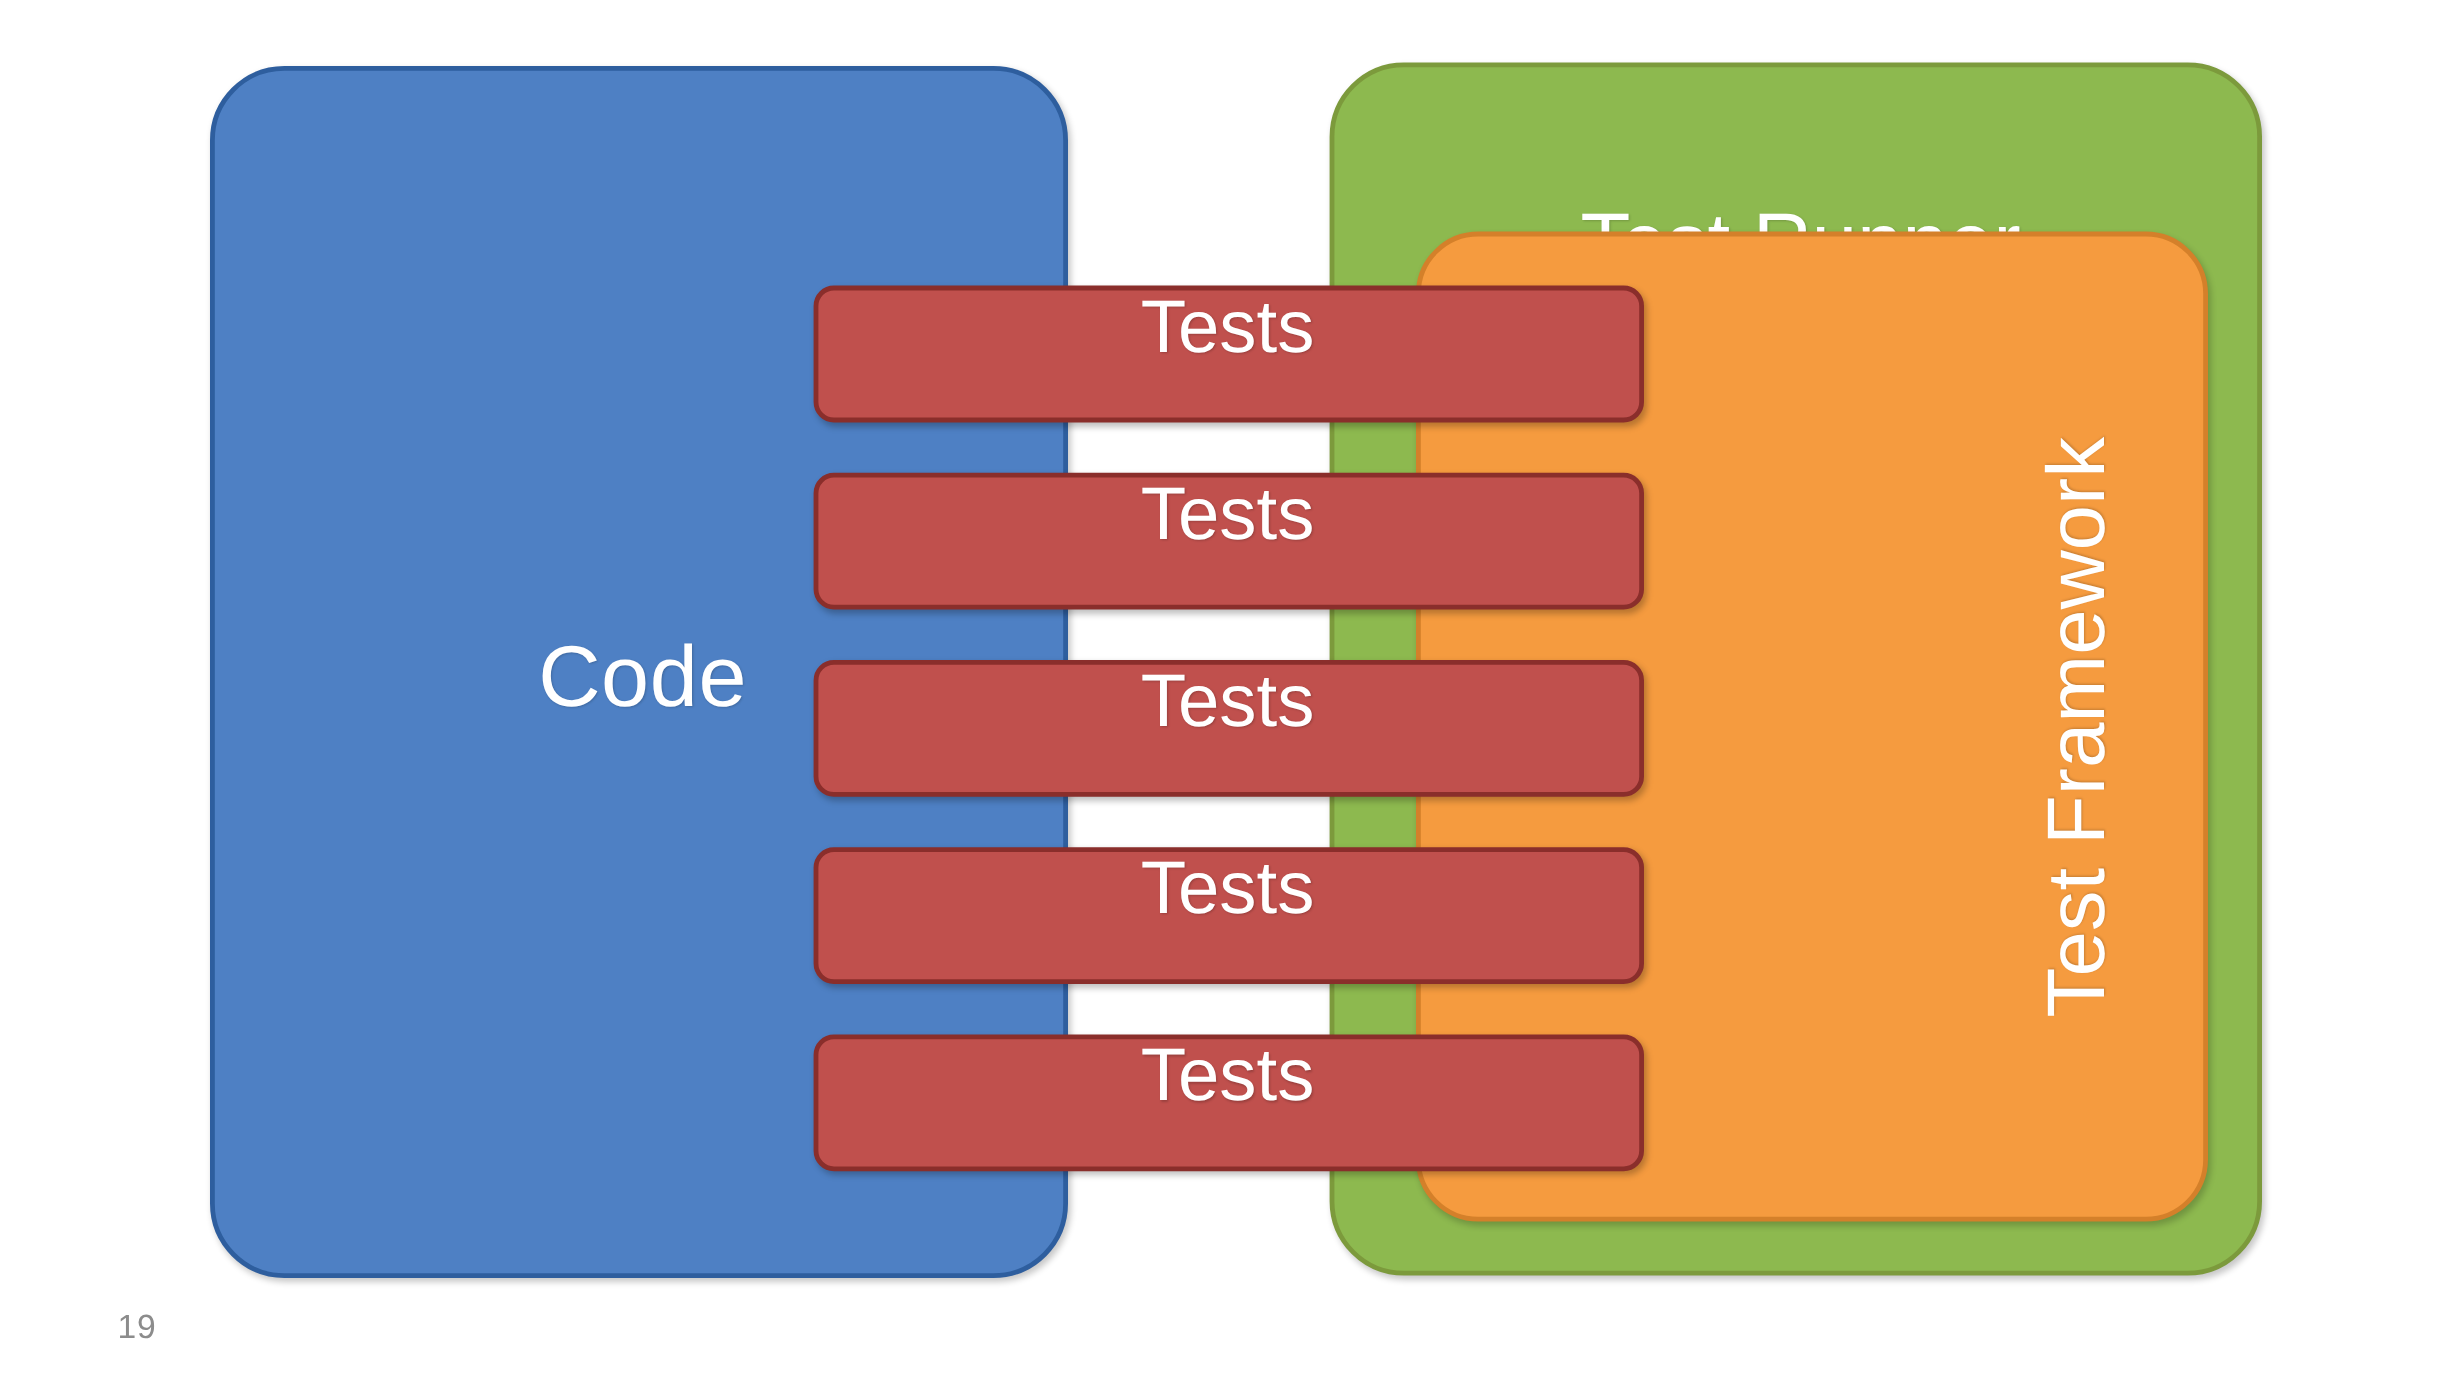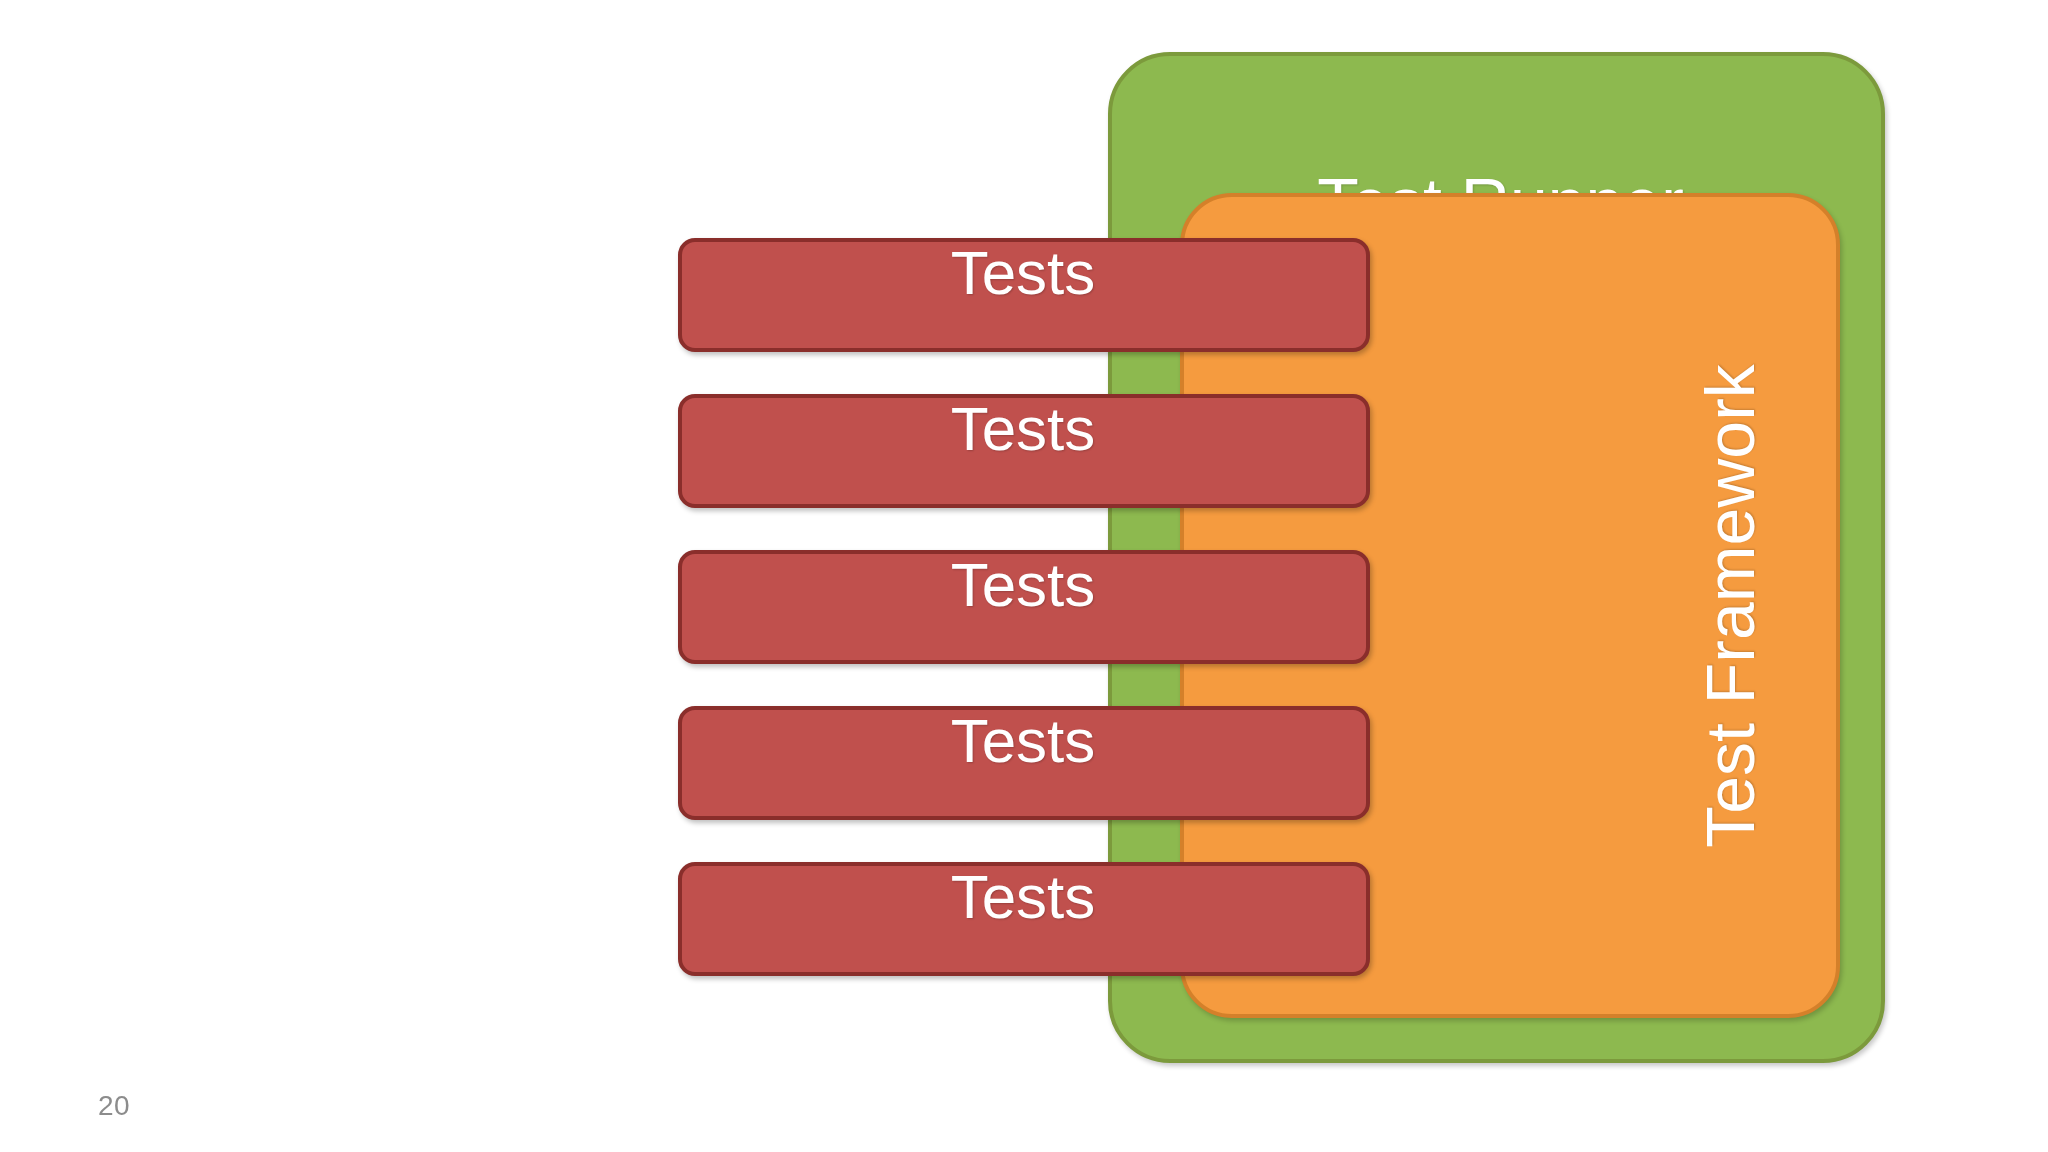--- a/index.html
+++ b/index.html
@@ -142,20 +142,23 @@
     font-size: 28px;
     line-height: 1;
     letter-spacing: 0.5px;
   }
 </style>
 </head>
 <body>
 
 <div id="slide">
 
+  <div class="code-box">
+    <div class="code-label">Code</div>
+  </div>
 
   <div class="runner-box">
     <div class="runner-label">Test Runner</div>
   </div>
 
   <div class="framework-box">
     <div class="framework-label">Test Framework</div>
   </div>
 
   <div class="tests-bar" style="top:238px;">
@@ -167,15 +170,15 @@
   <div class="tests-bar" style="top:550px;">
     <span class="tests-label">Tests</span>
   </div>
   <div class="tests-bar" style="top:706px;">
     <span class="tests-label">Tests</span>
   </div>
   <div class="tests-bar" style="top:862px;">
     <span class="tests-label">Tests</span>
   </div>
 
-  <div class="page-number">20</div>
+  <div class="page-number">19</div>
 
 </div>
 
 </body></html>

